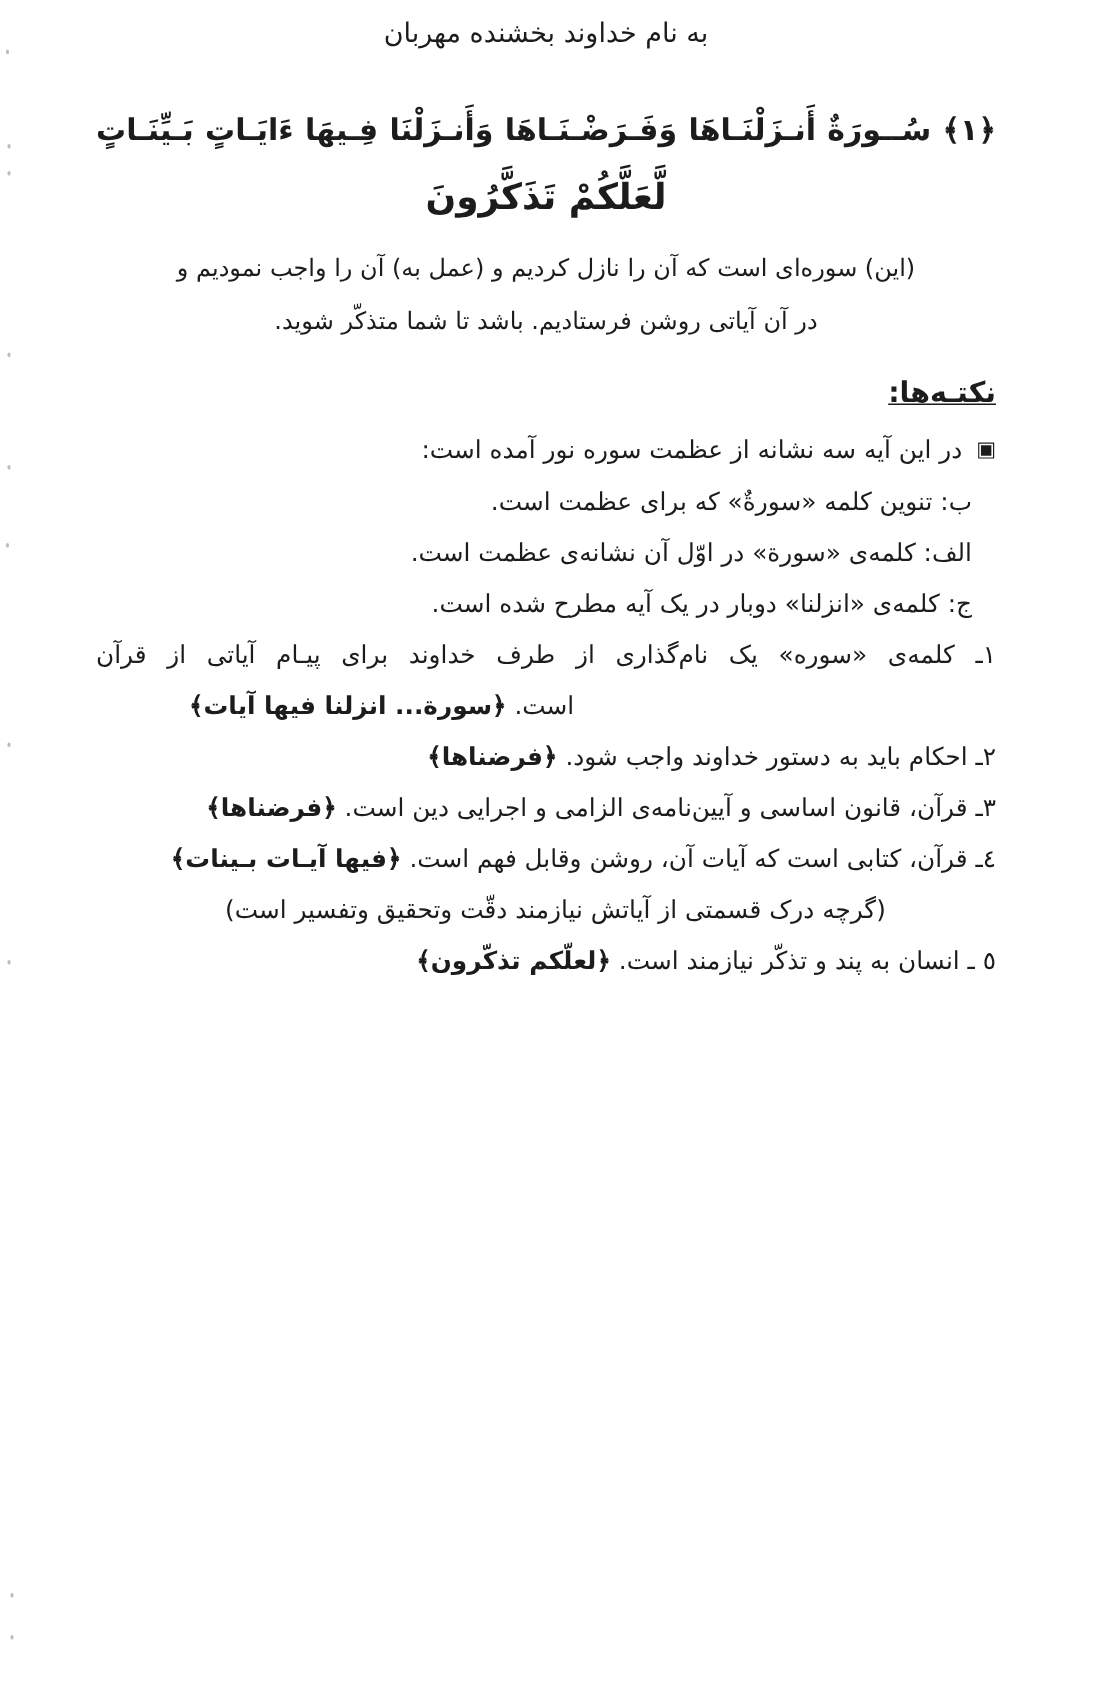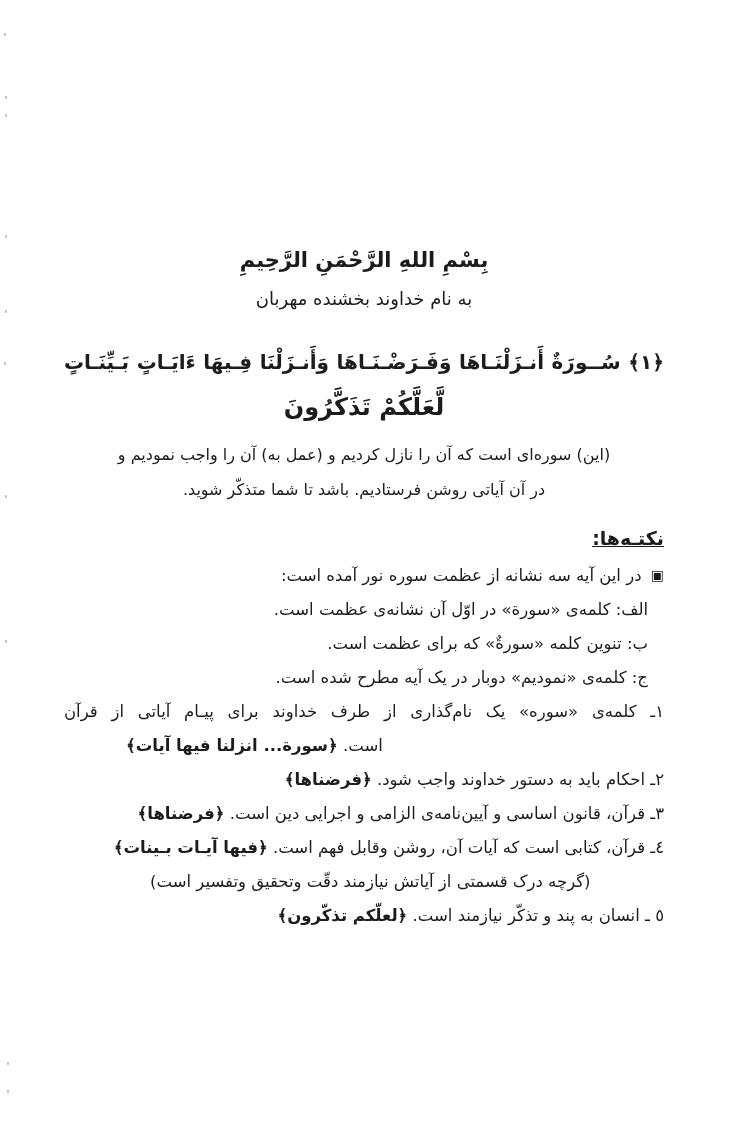--- a/index.html
+++ b/index.html
@@ -57,21 +57,20 @@
   <div class="speck" style="left:5px;top:235px;"></div>
   <div class="speck" style="left:5px;top:310px;"></div>
   <div class="speck" style="left:4px;top:362px;"></div>
   <div class="speck" style="left:5px;top:495px;"></div>
   <div class="speck" style="left:5px;top:640px;"></div>
   <div class="speck" style="left:7px;top:1062px;"></div>
   <div class="speck" style="left:7px;top:1090px;"></div>
 
   <div class="content">
 
-    <div class="bismillah-ar center">بِسْمِ اللهِ الرَّحْمَنِ الرَّحِيمِ</div>
 
     <div class="bismillah-fa center">به نام خداوند بخشنده مهربان</div>
 
     <div class="verse-l1 justify-last">
       <span class="verse-num">﴿۱﴾</span>
       <span>سُــورَةٌ أَنـزَلْنَـاهَا وَفَـرَضْـنَـاهَا وَأَنـزَلْنَا فِـيهَا ءَايَـاتٍ بَـيِّنَـاتٍ</span>
     </div>
 
     <div class="verse-l2 center">لَّعَلَّكُمْ تَذَكَّرُونَ</div>
 
@@ -79,25 +78,25 @@
 
     <div class="trans trans-l2 center">در آن آیاتی روشن فرستادیم. باشد تا شما متذکّر شوید.</div>
 
     <div class="section-heading right">نکتـه‌ها:</div>
 
     <div class="body-line note-intro right">
       <span class="bullet">▣</span>
       <span>در این آیه سه نشانه از عظمت سوره نور آمده است:</span>
     </div>
 
+    <div class="body-line note-item right">ب: تنوین کلمه «سورةٌ» که برای عظمت است.</div>
+
     <div class="body-line note-item right">الف: کلمه‌ی «سورة» در اوّل آن نشانه‌ی عظمت است.</div>
 
-    <div class="body-line note-item right">ب: تنوین کلمه «سورةٌ» که برای عظمت است.</div>
-
-    <div class="body-line note-item right">ج: کلمه‌ی «نمودیم» دوبار در یک آیه مطرح شده است.</div>
+    <div class="body-line note-item right">ج: کلمه‌ی «انزلنا» دوبار در یک آیه مطرح شده است.</div>
 
 
     <div class="body-line justify-last">۱ـ کلمه‌ی «سوره» یک نام‌گذاری از طرف خداوند برای پیـام آیاتی از قرآن</div>
 
     <div class="body-line right msg1-l2">
       <span>است. </span>
       <span class="quote">﴿سورة... انزلنا فیها آیات﴾</span>
     </div>
 
     <div class="body-line right">

